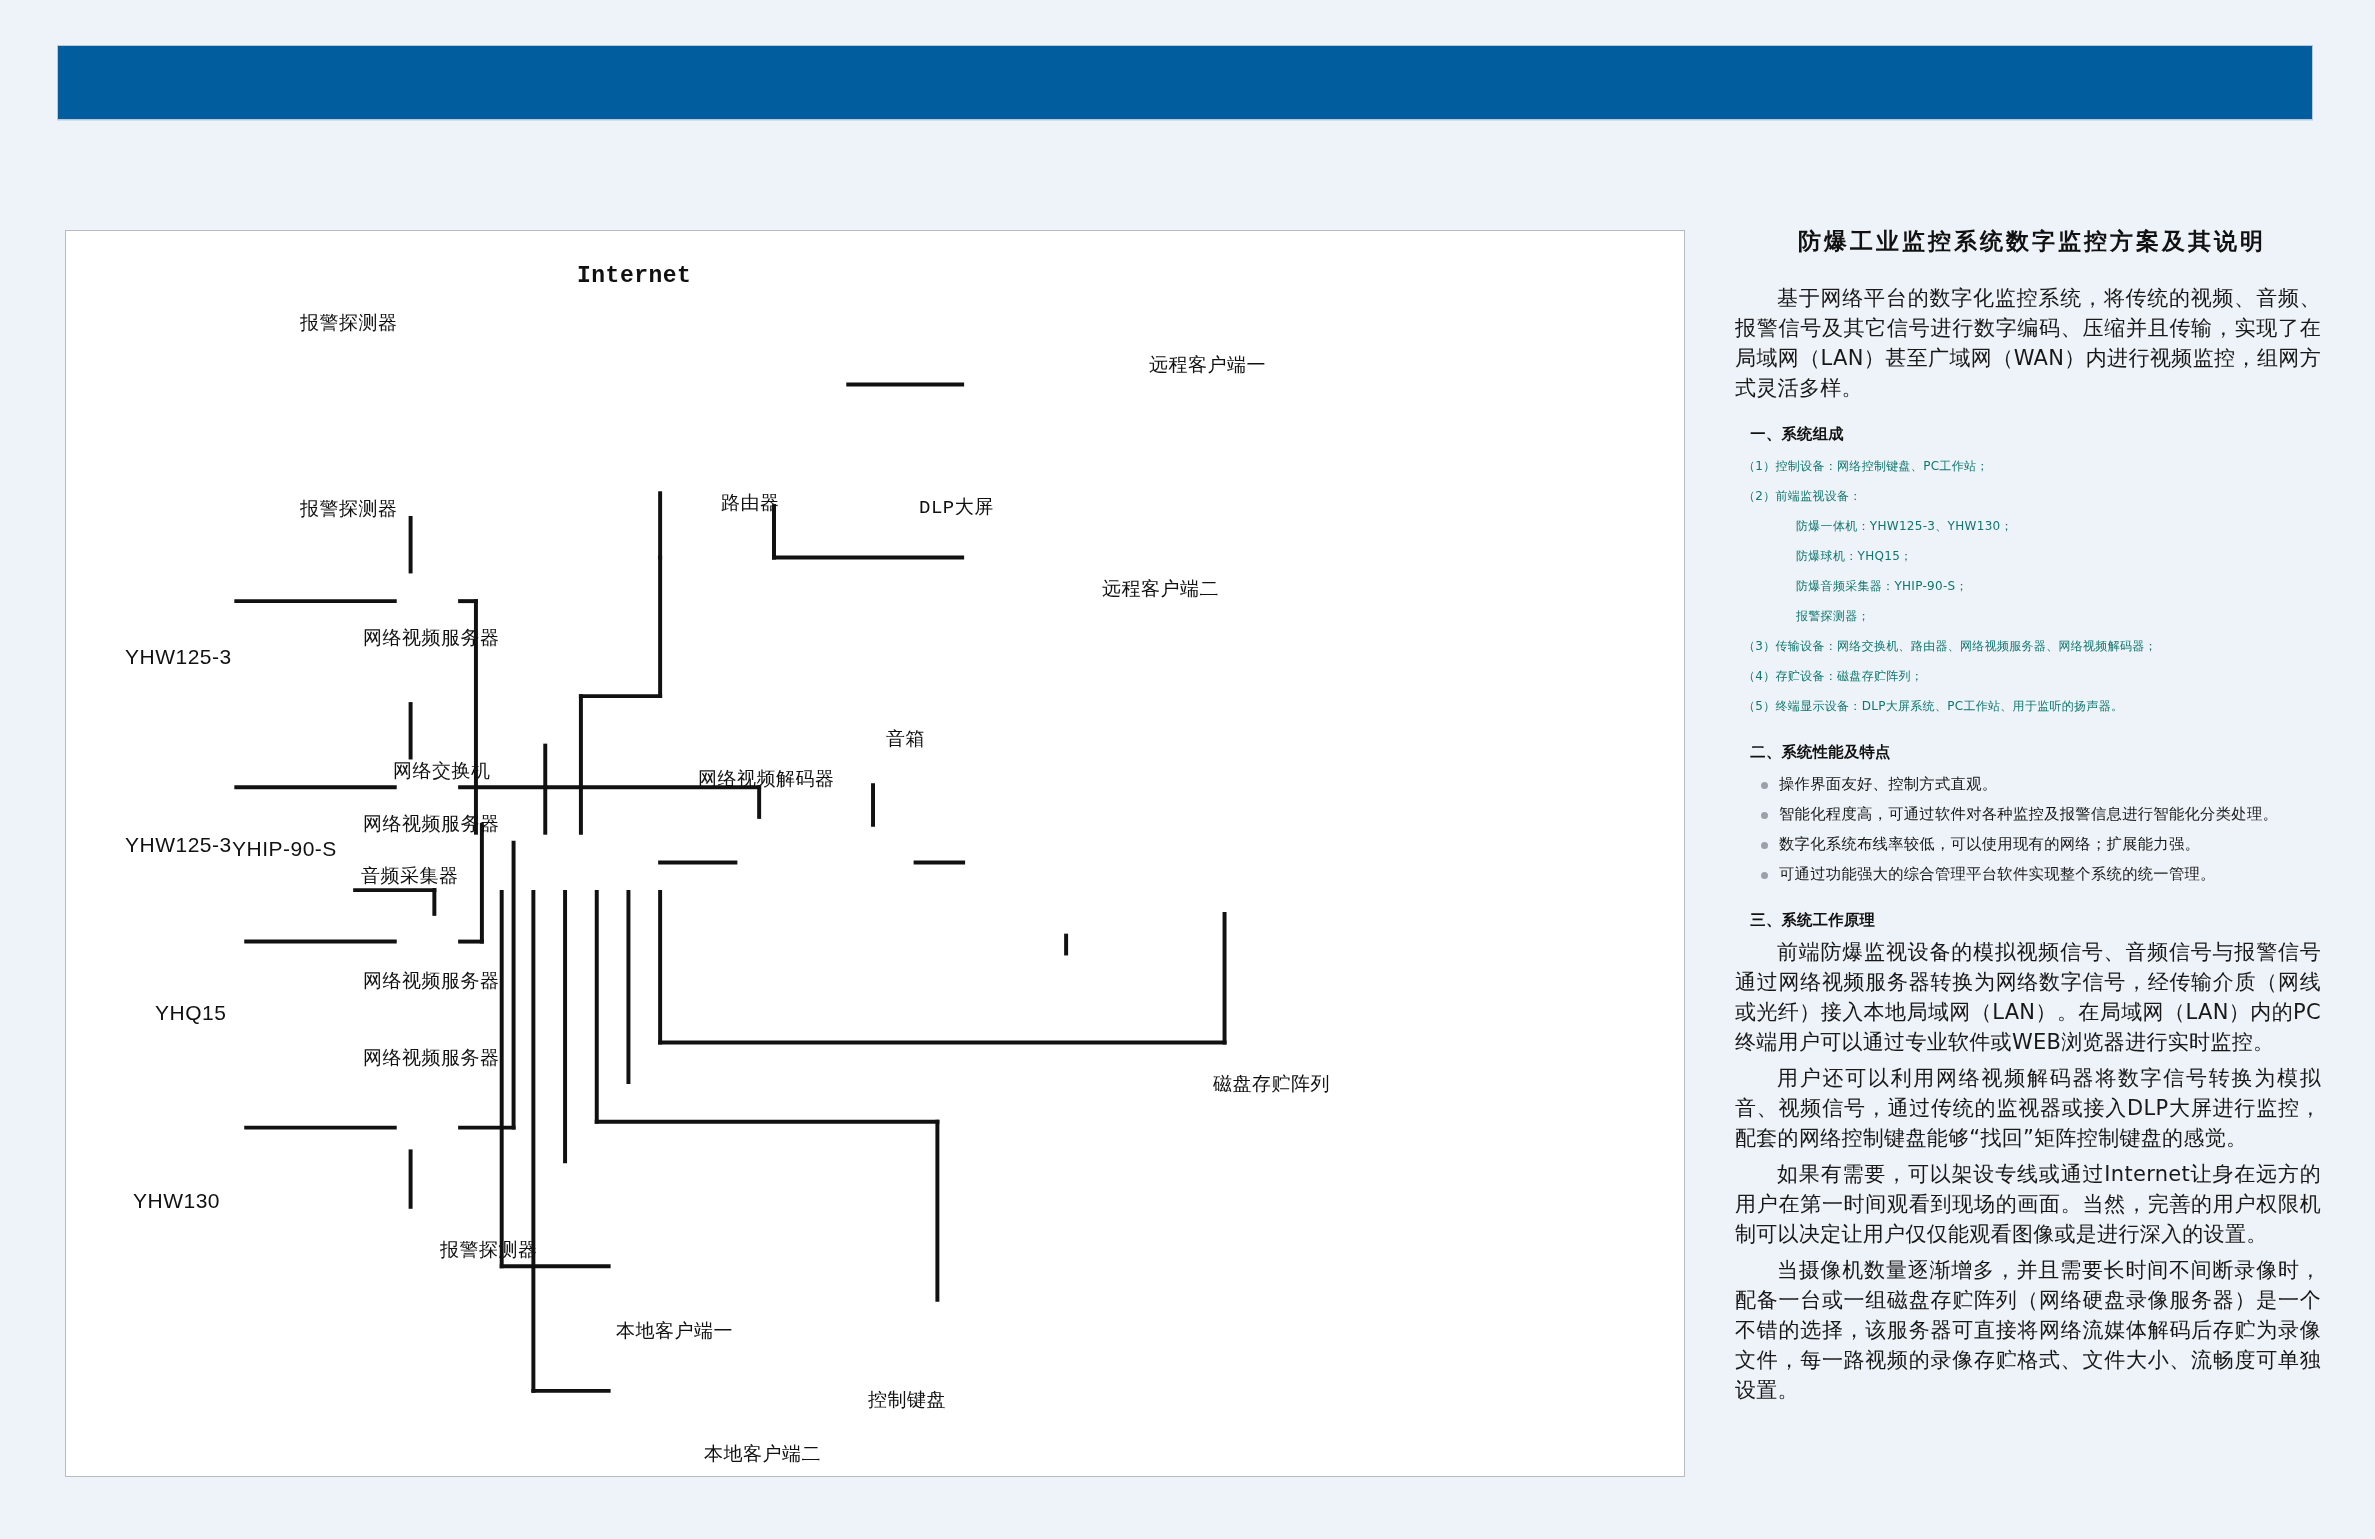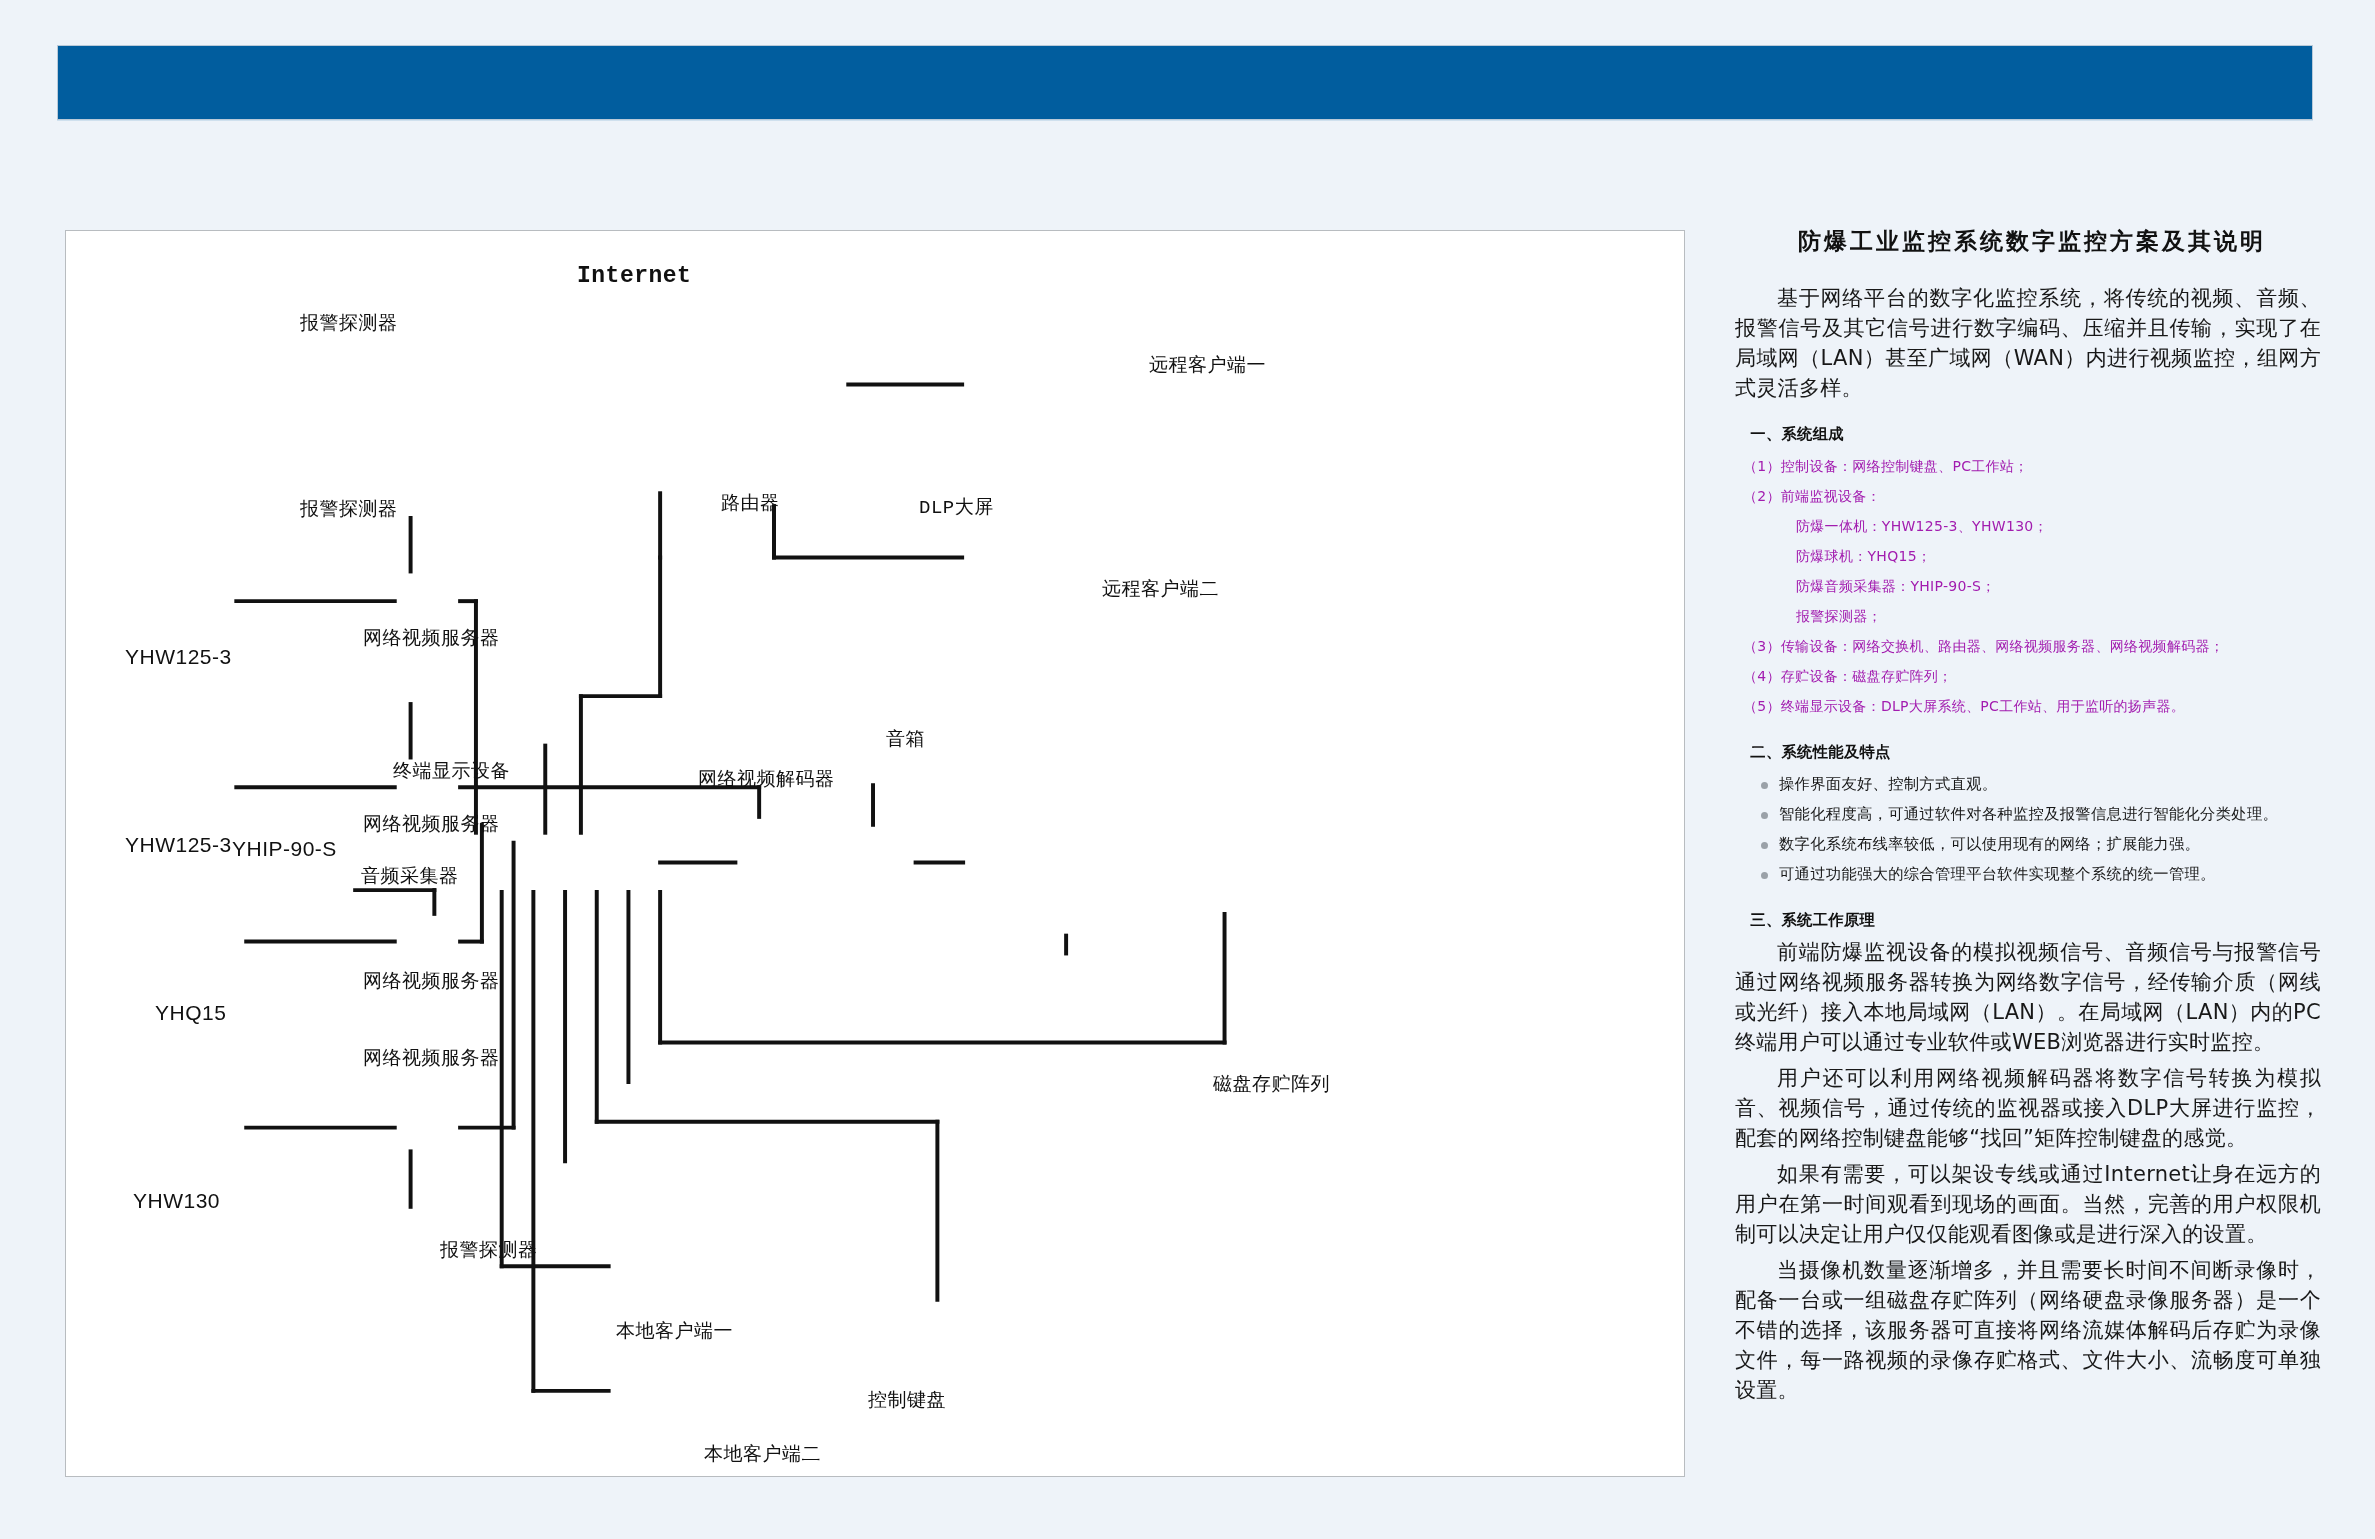--- a/index.html
+++ b/index.html
@@ -53,21 +53,21 @@
     font-size:21px;line-height:30px;color:#181818;
     text-align:justify;text-indent:2em;margin:0 8px 6px 0;letter-spacing:0.3px;
   }
   .sec-h{
     font-family:"DejaVu Sans","Liberation Sans",sans-serif;
     font-size:15.3px;line-height:30px;font-weight:bold;color:#111;
     margin:16px 0 2px 0;text-indent:1em;letter-spacing:0.3px;
   }
   .item{
     font-family:"DejaVu Sans","Liberation Sans",sans-serif;
-    font-size:14px;line-height:30px;color:#a21caf;margin:0;letter-spacing:0.3px;
+    font-size:12px;line-height:30px;color:#0f766e;margin:0;letter-spacing:0.3px;
   }
   .item.lv1{text-indent:0;padding-left:8px;}
   .item.lv2{padding-left:61px;}
   .bullet{
     font-family:"DejaVu Sans","Liberation Sans",sans-serif;
     font-size:15.3px;line-height:30px;color:#181818;
     margin:0;padding-left:44px;position:relative;text-align:justify;letter-spacing:0.3px;
   }
   .bullet::before{
     content:"";position:absolute;left:26px;top:13px;
@@ -363,21 +363,21 @@
               <rect x="112" y="39" width="7" height="7"></rect>
             <rect x="124" y="39" width="7" height="7"></rect>
               <rect x="136" y="39" width="7" height="7"></rect>
             <rect x="148" y="39" width="7" height="7"></rect>
           </g>
           <rect x="86" y="17" width="34" height="6" rx="3" fill="#32363a"></rect>
           <text x="142" y="30" font-size="7" fill="#1f6f2e" font-family="sans-serif">green ethernet</text>
           <ellipse cx="106" cy="56" rx="96" ry="5" fill="#e6ede3" opacity=".7"></ellipse>
         </svg>
       </div>
-      <div class="lbl" style="left:327px;top:527px;">终端显示设备</div>
+      <div class="lbl" style="left:327px;top:527px;">网络交换机</div>
 
       <div class="node" style="left:665px;top:596px;">
         <svg width="188" height="73" viewBox="0 0 190 74">
           <path d="M6 24 L40 6 L184 6 L184 50 L150 68 L6 68 Z" fill="#17191b" stroke="#000"></path>
           <path d="M6 24 L40 6 L184 6 L150 24 Z" fill="#26292c"></path>
           <path d="M150 24 L184 6 L184 50 L150 68 Z" fill="#0d0e10"></path>
           <rect x="14" y="30" width="130" height="4" fill="#1f7ea8"></rect>
           <rect x="14" y="44" width="130" height="3" fill="#1f7ea8"></rect>
           <text x="20" y="43" font-size="14" font-weight="bold" fill="#cc2a2a" font-family="sans-serif">Digital</text>
           <rect x="96" y="48" width="12" height="14" rx="2" fill="#e6e8ea"></rect>

